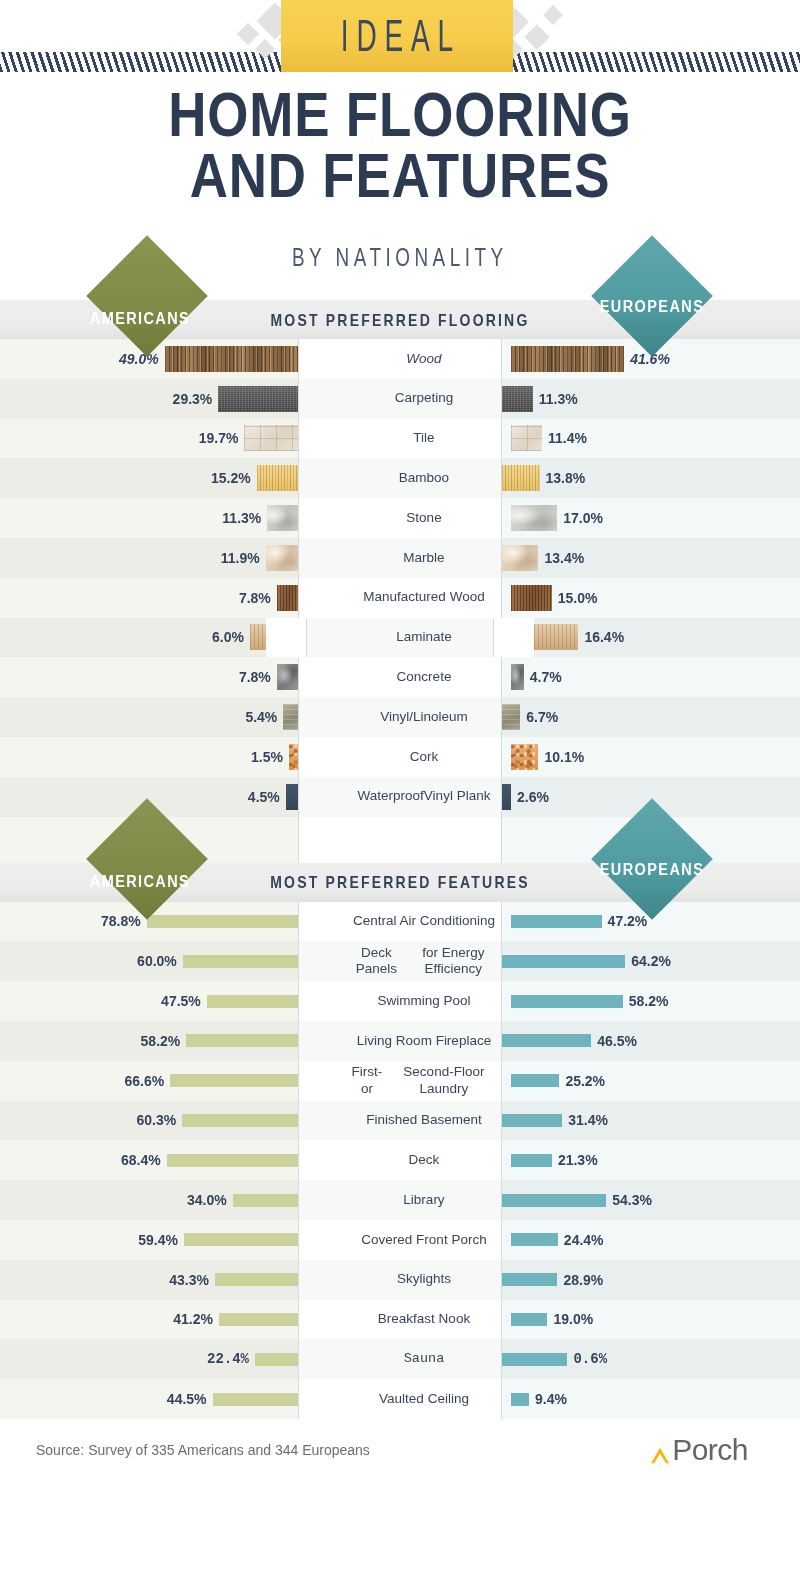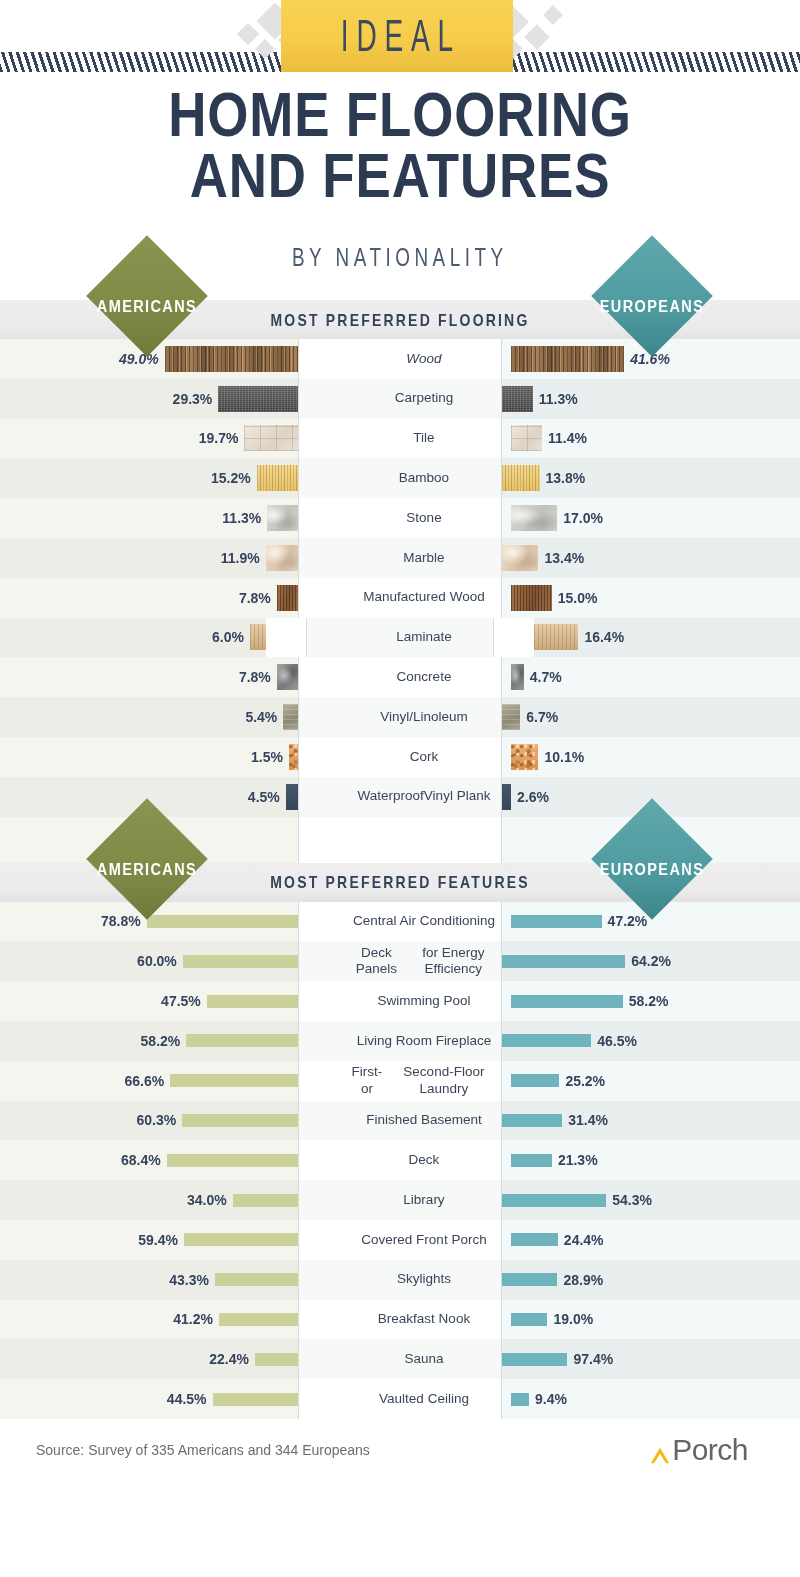--- a/index.html
+++ b/index.html
@@ -72,21 +72,21 @@
     z-index:4;
   }
   .diamond.us   { left:104px; background:linear-gradient(135deg,#8b9450 0%,#7e8a46 60%,#6f7b3c 100%); }
   .diamond.eu   { left:609px; background:linear-gradient(135deg,#5fa8ab 0%,#4f9ba0 60%,#3d8589 100%); }
   .diamond-label {
     position:absolute; top:-14px; height:40px; width:160px;
     display:flex; align-items:center; justify-content:center;
     color:#fff; font-size:14.5px; letter-spacing:1.4px; font-weight:700;
     z-index:6; pointer-events:none;
   }
-  .diamond-label.us { left:67px; }
+  .diamond-label.us { left:60px;align-items:flex-end; }
   .diamond-label.eu { left:572px; }
   .diamond-label span { display:inline-block; transform:scaleY(1.1); }
 
   
   .chart { position:relative; width:800px; }
   .row {
     position:relative; width:800px; display:flex; align-items:stretch;
   }
   .cell-left, .cell-right {
     width:298px; position:relative; display:flex; align-items:center;
@@ -541,29 +541,29 @@
       <div class="cell-left">
         <span class="pct l">41.2%</span>
         <div class="bar flat-us" style="width: 79.104px;"></div>
       </div>
       <div class="cell-mid">Breakfast Nook</div>
       <div class="cell-right">
         <div class="bar flat-eu" style="width: 36.48px;"></div>
         <span class="pct r">19.0%</span>
       </div>
     </div>
-    <div class="row even" style="height: 39.8px;">
+    <div class="row even" style="height: 39.8px; font-family: Liberation Mono, monospace;">
       <div class="cell-left">
         <span class="pct l">22.4%</span>
         <div class="bar flat-us" style="width: 43.008px;"></div>
       </div>
       <div class="cell-mid">Sauna</div>
       <div class="cell-right">
         <div class="bar flat-eu" style="width: 65.472px;"></div>
-        <span class="pct r">97.4%</span>
+        <span class="pct r">0.6%</span>
       </div>
     </div>
     <div class="row odd" style="height: 39.8px;">
       <div class="cell-left">
         <span class="pct l">44.5%</span>
         <div class="bar flat-us" style="width: 85.44px;"></div>
       </div>
       <div class="cell-mid">Vaulted Ceiling</div>
       <div class="cell-right">
         <div class="bar flat-eu" style="width: 18.048px;"></div>

